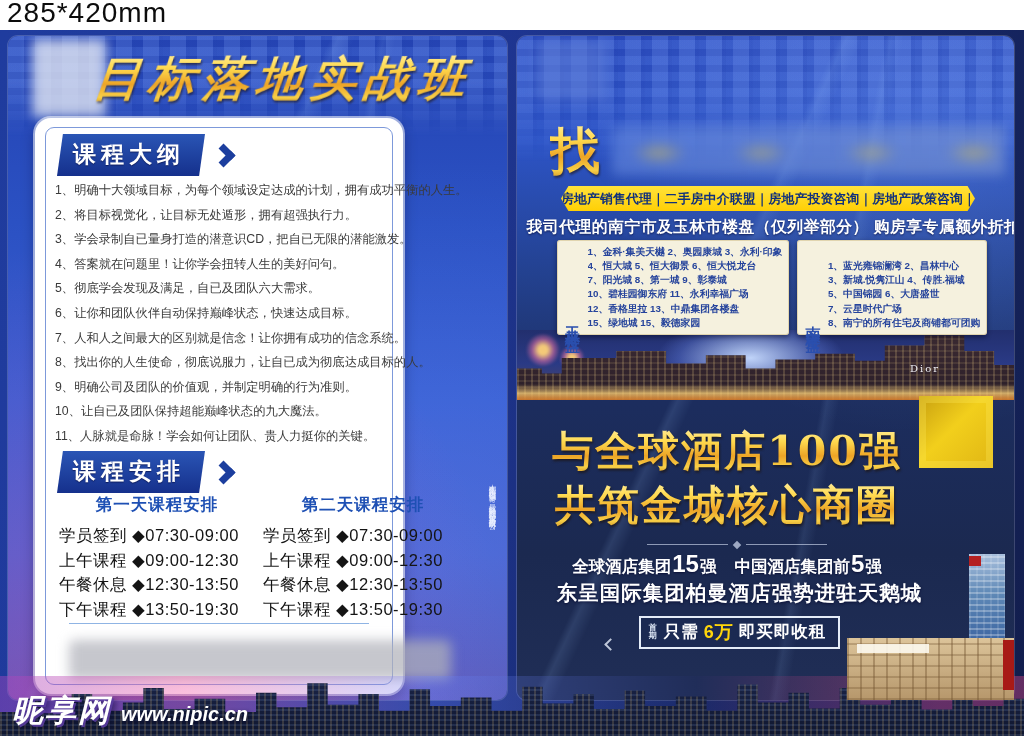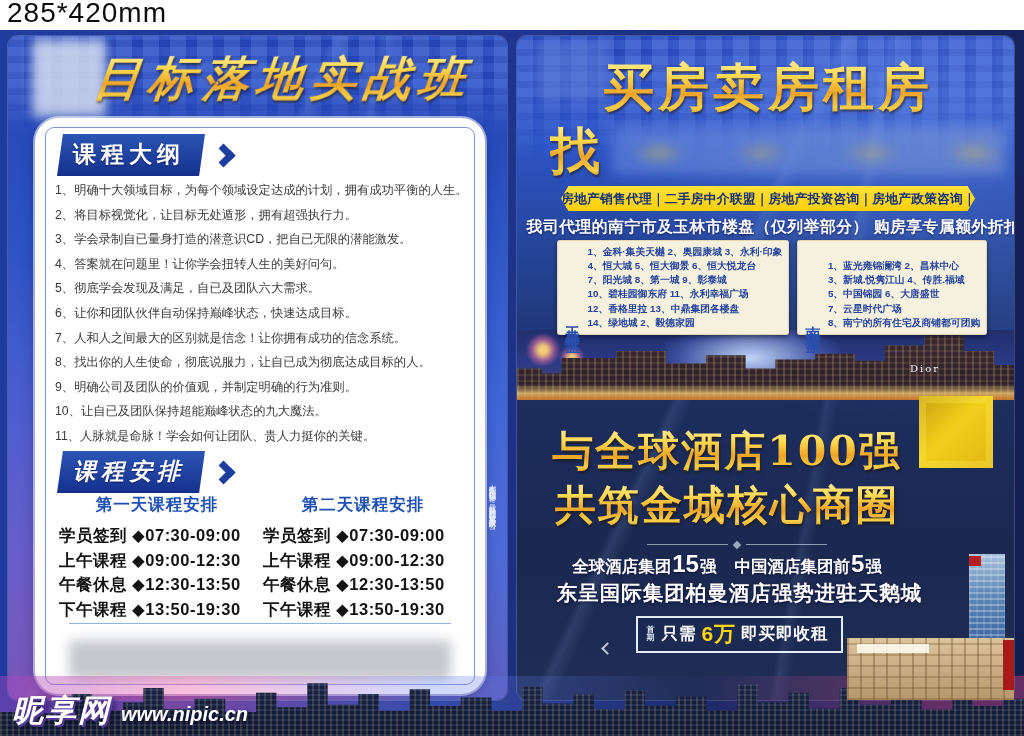--- a/index.html
+++ b/index.html
@@ -49,42 +49,42 @@
 
   .gold {
     background-image:linear-gradient(180deg,#fff2ae 0%,#ffd94e 32%,#eda426 58%,#f8cf47 78%,#b0690e 100%);
     -webkit-background-clip:text; background-clip:text; color:transparent;
     filter:drop-shadow(1px 2px 1px rgba(30,15,0,.55)); }
 
   .left-title { position:absolute; left:86px; top:12px; width:405px;
     font-family:"DejaVu Serif","Liberation Serif",serif; font-weight:bold; font-style:italic;
     font-size:47px; letter-spacing:7px; transform:skewX(-6deg); white-space:nowrap; }
 
-  .panel { position:absolute; left:27px; top:82px; width:450px; height:576px; background:#ffffff;
-    border-radius:24px; box-shadow:0 0 0 2px rgba(255,255,255,.55), 0 6px 14px rgba(0,0,40,.35); }
+  .panel { position:absolute; left:27px; top:82px; width:368px; height:576px; background:#ffffff;
+    border-radius:16px; box-shadow:0 0 0 2px rgba(255,255,255,.55), 0 6px 14px rgba(0,0,40,.35); }
   .panel::before { content:""; position:absolute; left:10px; right:10px; top:9px; bottom:9px;
     border:1px solid #7d99da; border-radius:9px; pointer-events:none; }
 
   .flag { position:absolute; display:flex; align-items:center; }
   .flag .flag-body { background:linear-gradient(180deg,#2a55b5,#15308c); color:#fff; font-weight:bold;
     font-size:23px; letter-spacing:5px; padding:5px 20px 6px 16px;
     clip-path:polygon(4% 0,100% 0,96% 100%,0 100%); text-shadow:0 1px 1px rgba(0,0,40,.5); }
   .flag .chev { width:17px; height:17px; border-top:7px solid #1c3e9e; border-right:7px solid #1c3e9e;
     transform:rotate(45deg); margin-left:10px; }
   .flag-outline1 { left:22px; top:16px; }
-  .flag-outline2 { left:22px; top:333px;font-style:italic; }
+  .flag-outline2 { left:22px; top:333px; }
 
   .outline-list { position:absolute; left:20px; top:60px; right:10px; }
   .outline-list div { font-size:12.3px; line-height:24.6px; color:#3a3a3a; font-weight:500; white-space:nowrap; }
 
   .day-col { position:absolute; top:376px; }
   .day-col.c1 { left:24px; width:196px; }
   .day-col.c2 { left:228px; width:200px; }
   .day-title { text-align:center; color:#1e50b4; font-weight:bold; font-size:16.5px; letter-spacing:1px; margin-bottom:7px; }
-  .day-row { font-size:16.5px; line-height:24.6px; color:#141414; font-weight:700; white-space:nowrap; letter-spacing:.5px; }
+  .day-row { font-size:16.5px; line-height:24.6px; color:#141414; font-weight:400; white-space:nowrap; letter-spacing:.5px; }
 
   .panel-divider { position:absolute; left:34px; right:34px; top:505px; border-top:1px solid #8fb4e4; }
 
   .v-disclaimer { position:absolute; left:487px; top:478px; height:218px; z-index:4;
     writing-mode:vertical-rl; font-size:7.5px; letter-spacing:1px; color:rgba(235,240,255,.85); }
 
   
   .right-title { position:absolute; left:86px; top:18px; width:360px;
     font-family:"DejaVu Serif","Liberation Serif",serif; font-weight:bold;
     font-size:51px; letter-spacing:4px; white-space:nowrap; }
@@ -151,21 +151,21 @@
     font-weight:bold; font-size:20.5px; letter-spacing:1px; white-space:nowrap; text-shadow:0 1px 3px rgba(0,0,40,.7); }
 
   .offer-row { position:absolute; left:0; top:580px; width:445px; display:flex; align-items:flex-end; justify-content:center; gap:24px; }
   .offer-chev { width:9px; height:9px; border-top:2px solid rgba(230,238,250,.8); border-left:2px solid rgba(230,238,250,.8); }
   .offer-chev.lft { transform:rotate(-45deg); }
   .offer-chev.rgt { transform:rotate(135deg); }
   .offer-box { border:2px solid #e4ecf8; background:rgba(20,35,80,.25); padding:2px 12px 3px 8px;
     display:flex; align-items:center; gap:5px; color:#fff; font-weight:bold; }
   .offer-prefix { width:10px; font-size:8px; line-height:8.5px; word-break:break-all; color:#dfe8f6; }
   .offer-main, .offer-suffix { font-size:16.5px; letter-spacing:1px; white-space:nowrap; }
-  .offer-highlight { font-size:21px; color:#ffd60a; letter-spacing:1px; }
+  .offer-highlight { font-size:18px; color:#ffd60a; letter-spacing:1px; }
 
   .mall { position:absolute; left:847px; top:554px; width:167px; height:146px; z-index:6; }
   .mall .tower { position:absolute; left:122px; top:0; width:36px; height:88px;
     background:
       repeating-linear-gradient(0deg, rgba(255,255,255,.28) 0 2px, transparent 2px 6px),
       repeating-linear-gradient(90deg, rgba(255,255,255,.12) 0 2px, transparent 2px 7px),
       linear-gradient(180deg,#a9c0dd,#5e88b6 45%,#3d66a2); }
   .mall .tower-sign { position:absolute; left:122px; top:2px; width:12px; height:10px; background:#b42020; }
   .mall .podium { position:absolute; left:0; top:84px; width:167px; height:62px;
     background:
@@ -248,37 +248,36 @@
 
       <div class="panel-divider"></div>
       <div class="contact-blur"></div>
     </div>
   </div>
 
   <div class="page page-right">
     <div class="mosaic"></div>
     <div class="beams"></div>
     <div class="blur-box logo-blur-right"></div>
-    <div class="right-title gold">买房卖房租房</div>
     <div class="find-label gold">找</div>
     <div class="blur-box name-blur"></div>
 
     <div class="services-banner">房地产销售代理｜二手房中介联盟｜房地产投资咨询｜房地产政策咨询｜房屋托管</div>
     <div class="right-subtitle">我司代理的南宁市及玉林市楼盘（仅列举部分） 购房享专属额外折扣</div>
 
     <div class="listings">
       <div class="listing-box b1">
         <div class="region-label">玉林楼盘</div>
         <div class="listing-lines">
           <div>1、金科·集美天樾  2、奥园康城  3、永利·印象</div>
           <div>4、恒大城  5、恒大御景  6、恒大悦龙台</div>
           <div>7、阳光城  8、第一城    9、彰泰城</div>
           <div>10、碧桂园御东府  11、永利幸福广场</div>
           <div>12、香格里拉    13、中鼎集团各楼盘</div>
-          <div>14、绿地城    2、毅德家园</div>
+          <div>15、绿地城    15、毅德家园</div>
         </div>
       </div>
       <div class="listing-box b2">
         <div class="region-label">南宁楼盘</div>
         <div class="listing-lines">
           <div>1、蓝光雍锦澜湾  2、昌林中心</div>
           <div>3、新城.悦隽江山  4、传胜.福域</div>
           <div>5、中国锦园      6、大唐盛世</div>
           <div>7、云星时代广场</div>
           <div>8、南宁的所有住宅及商铺都可团购</div>

